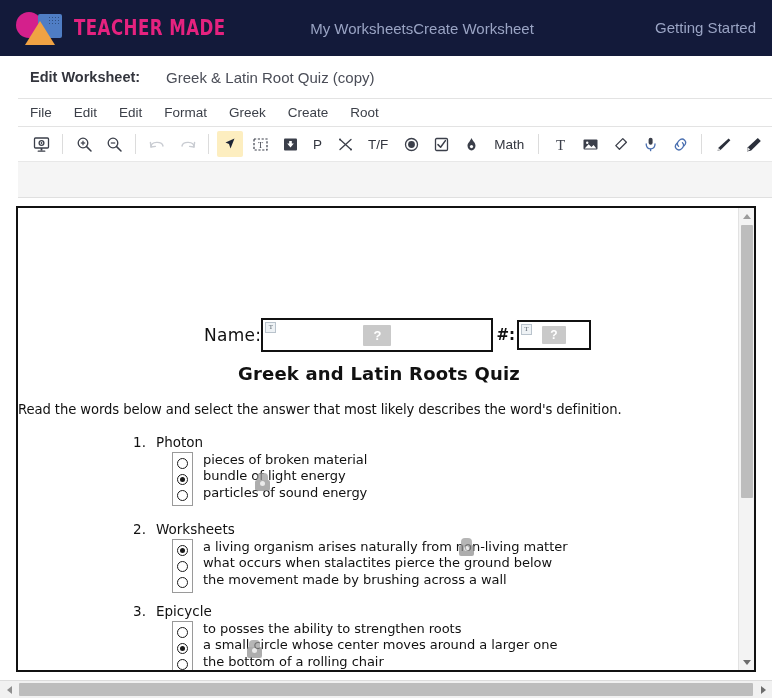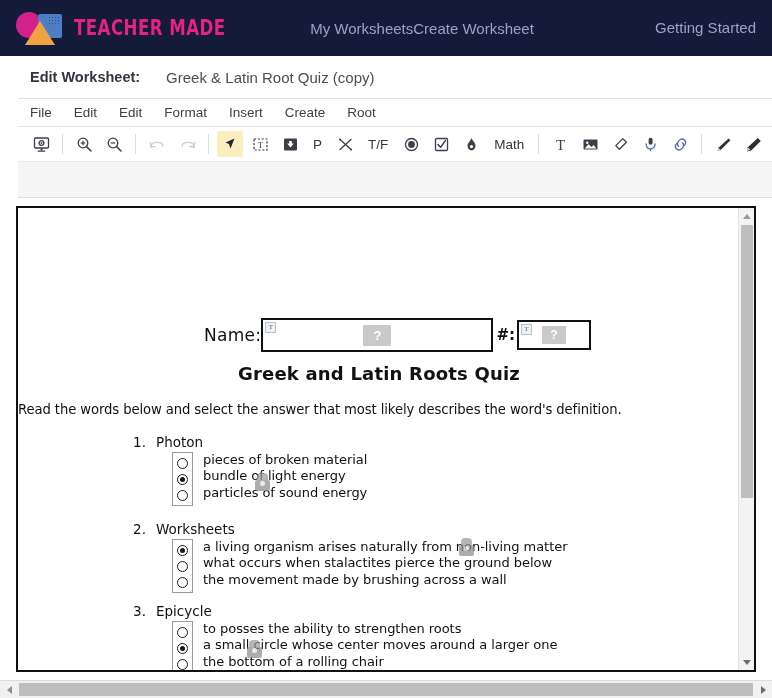--- a/index.html
+++ b/index.html
@@ -279,21 +279,21 @@
   <div class="titlebar">
     <span class="tb-label">Edit Worksheet:</span>
     <span class="tb-value">Greek &amp; Latin Root Quiz (copy)</span>
   </div>
 
   <div class="menubar">
     <span class="menu-item">File</span>
     <span class="menu-item">Edit</span>
     <span class="menu-item">Edit</span>
     <span class="menu-item">Format</span>
-    <span class="menu-item">Insert</span>
+    <span class="menu-item">Greek</span>
     <span class="menu-item">Create</span>
     <span class="menu-item">Root</span>
   </div>
 
   <div class="toolbar">
 
     <div class="tool">
       <svg width="17" height="17" viewBox="0 0 17 17">
         <rect x="1.5" y="2" width="14" height="10" rx="1" fill="none" stroke="#3b3f4a" stroke-width="1.3"></rect>
         <circle cx="8.5" cy="7" r="2.4" fill="none" stroke="#3b3f4a" stroke-width="1.3"></circle>

